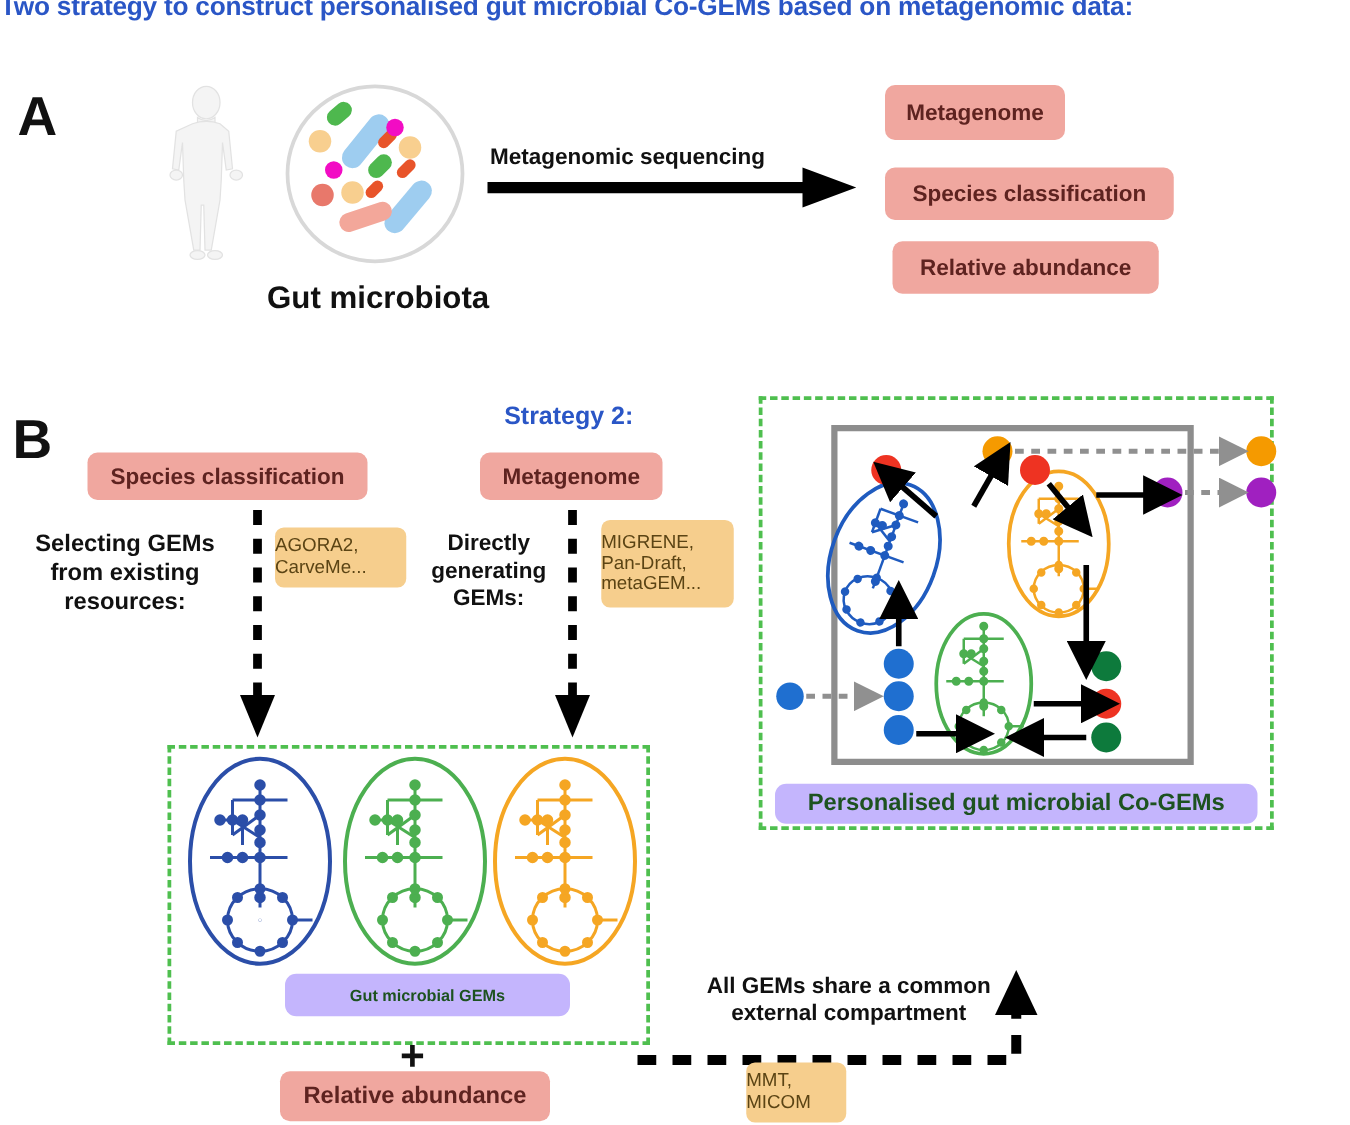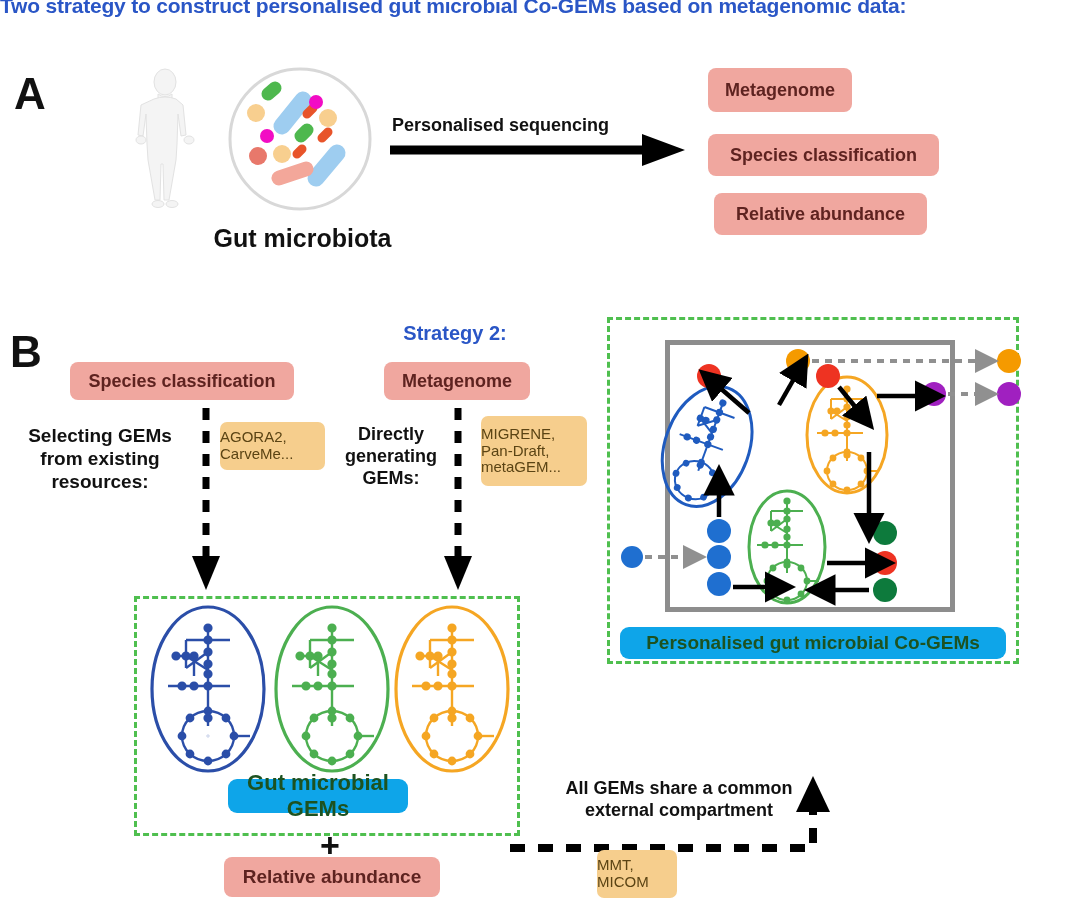--- a/index.html
+++ b/index.html
@@ -16,21 +16,21 @@
 
   
   .panel-letter{font-size:44px;font-weight:bold;color:#111;line-height:1;}
 
   
   .pill{
     border-radius:8px;display:flex;align-items:center;justify-content:center;
     font-weight:bold;box-sizing:border-box;text-align:center;
   }
   .pink{background:#f0a79f;color:#5e2320;}
-  .green-lbl{background:#0ea5e9;color:#1d5220;border-radius:9px;}
+  .green-lbl{background:#c4b5fd;color:#1d5220;border-radius:9px;}
   .tan{background:#f6ce8d;color:#5b4414;font-weight:normal;border-radius:7px;
        display:flex;flex-direction:column;align-items:flex-start;justify-content:center;line-height:1.12;}
 
   .plain-bold{font-weight:bold;color:#111;}
   .blue-bold{font-weight:bold;color:#2a56c6;}
 
   
   .greenbox{border:3px dashed #4fbf4f;box-sizing:border-box;background:transparent;}
 
   
@@ -89,21 +89,21 @@
 </div>
 
 <div class="abs plain-bold" style="left:195px;top:224px;width:215px;text-align:center;font-size:25px;">Gut microbiota</div>
 
 <div class="abs" style="left:390px;top:105px;width:295px;height:55px;">
   <svg width="295" height="55" viewBox="0 0 295 55">
     <line x1="0" y1="45" x2="258" y2="45" stroke="#000" stroke-width="9"></line>
     <polygon points="252,29 295,45 252,61" fill="#000"></polygon>
   </svg>
 </div>
-<div class="abs plain-bold" style="left:392px;top:115px;font-size:18px;white-space:nowrap;">Personalised sequencing</div>
+<div class="abs plain-bold" style="left:392px;top:115px;font-size:18px;white-space:nowrap;">Metagenomic sequencing</div>
 
 <div class="abs pill pink" style="left:708px;top:68px;width:144px;height:44px;font-size:18px;">Metagenome</div>
 <div class="abs pill pink" style="left:708px;top:134px;width:231px;height:42px;font-size:18px;">Species classification</div>
 <div class="abs pill pink" style="left:714px;top:193px;width:213px;height:42px;font-size:18px;">Relative abundance</div>
 
 <div class="abs panel-letter" style="left:10px;top:330px;">B</div>
 
 <div class="abs blue-bold" style="left:76px;top:322px;width:240px;text-align:center;font-size:20px;margin-top:48px;">Strategy 1:</div>
 <div class="abs pill pink" style="left:70px;top:362px;width:224px;height:38px;font-size:18px;">Species classification</div>
 <div class="abs plain-bold" style="left:10px;top:424px;width:180px;text-align:center;font-size:19px;line-height:1.22;white-space:pre-line;">Selecting GEMs
@@ -246,21 +246,21 @@
           <circle cx="80" cy="150" r="3.2"></circle>
         <circle cx="62" cy="157" r="3.2"></circle>
           <circle cx="44" cy="150" r="3.2"></circle>
         <circle cx="36" cy="132" r="3.2"></circle>
           <circle cx="44" cy="114" r="3.2"></circle>
       </g>
     </g>
   </svg>
 </div>
 
-<div class="abs pill green-lbl" style="left:228px;top:779px;width:180px;height:34px;font-size:22px;">Gut microbial GEMs</div>
+<div class="abs pill green-lbl" style="left:228px;top:779px;width:228px;height:34px;font-size:13px;">Gut microbial GEMs</div>
 
 <div class="abs" style="left:315px;top:828px;width:30px;text-align:center;font-size:34px;font-weight:bold;color:#111;line-height:1;">+</div>
 
 <div class="abs pill pink" style="left:224px;top:857px;width:216px;height:40px;font-size:19px;">Relative abundance</div>
 
 <div class="abs" style="left:510px;top:780px;width:340px;height:110px;">
   <svg width="340" height="110" viewBox="0 0 340 110">
     <path d="M0 68 L303 68 L303 30" fill="none" stroke="#000" stroke-width="8" stroke-dasharray="15,13"></path>
     <polygon points="286,32 320,32 303,-4" fill="#000"></polygon>
   </svg>

